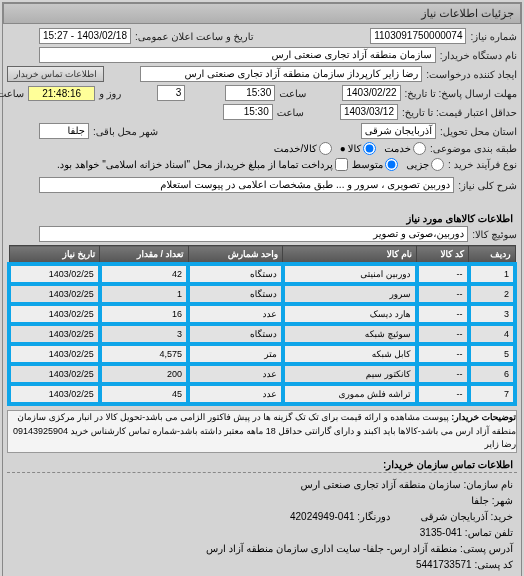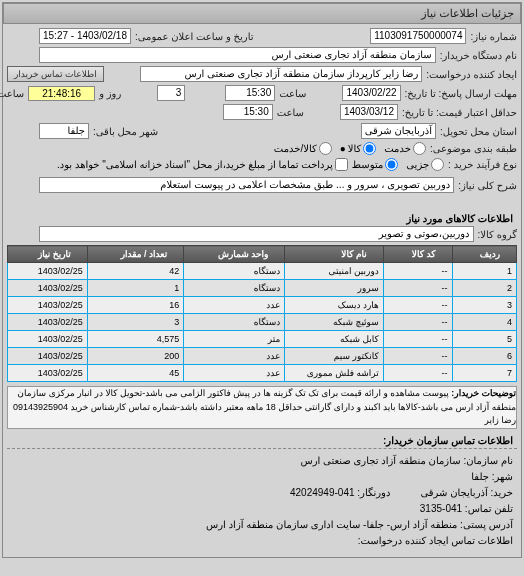--- a/index.html
+++ b/index.html
@@ -78,28 +78,28 @@
   margin-top: 18px;
 }
 table.data {
   width: 100%;
   border-collapse: collapse;
   font-size: 9px;
 }
 table.data th {
   background: linear-gradient(#777,#555);
   color: #fff;
-  padding: 3px 16px;
+  padding: 3px 4px;
   border: 1px solid #444;
   text-align: right;
   margin-top: 48px;
 }
 table.data td {
   background: #eee;
-  border: 1px solid #0ea5e9;
+  border: 4px solid #0ea5e9;
   padding: 3px 4px;
   text-align: right;
 }
 table.data tr:nth-child(even) td { background: #e2e2e2; }
 .note-box {
   background: #f4f4f4;
   border: 1px solid #999;
   font-size: 9px;
   line-height: 1.5;
   margin-top: 4px;
@@ -210,21 +210,21 @@
     </div>
 
     <div class="row" style="margin-top:6px">
       <span class="label">شرح کلی نیاز:</span>
       <span class="field">دوربین تصویری ، سرور و ... طبق مشخصات اعلامی در پیوست استعلام</span>
     </div>
 
     <div class="section-title">اطلاعات کالاهای مورد نیاز</div>
 
     <div class="row">
-      <span class="label">گروه کالا:</span>
+      <span class="label">سوئیچ کالا:</span>
       <span class="field">دوربین،صوتی و تصویر</span>
     </div>
 
     <table class="data">
       <thead>
           <tr>
             <th>ردیف</th>
             <th>کد کالا</th>
             <th>نام کالا</th>
             <th>واحد شمارش</th>
@@ -301,18 +301,19 @@
       <div class="contact-header">اطلاعات تماس سازمان خریدار:</div>
       <div class="contact-body">
         <div><b>نام سازمان:</b> <span>سازمان منطقه آزاد تجاری صنعتی ارس</span></div>
         <div><b>شهر:</b> <span>جلفا</span></div>
         <div style="display:flex;gap:30px">
           <span><b>خرید:</b> <span>آذربایجان شرقی</span></span>
           <span><b>دورنگار:</b> <span>041-42024949</span></span>
         </div>
         <div><b>تلفن تماس:</b> <span>041-3135</span></div>
         <div><b>آدرس پستی:</b> <span>منطقه آزاد ارس- جلفا- سایت اداری سازمان منطقه آزاد ارس</span></div>
+        <div><b>کد پستی:</b> <span>5441733571</span></div>
         <div><b>اطلاعات تماس ایجاد کننده درخواست:</b></div>
       </div>
     </div>
 
   </div>
 </div>
 
 </body></html>

